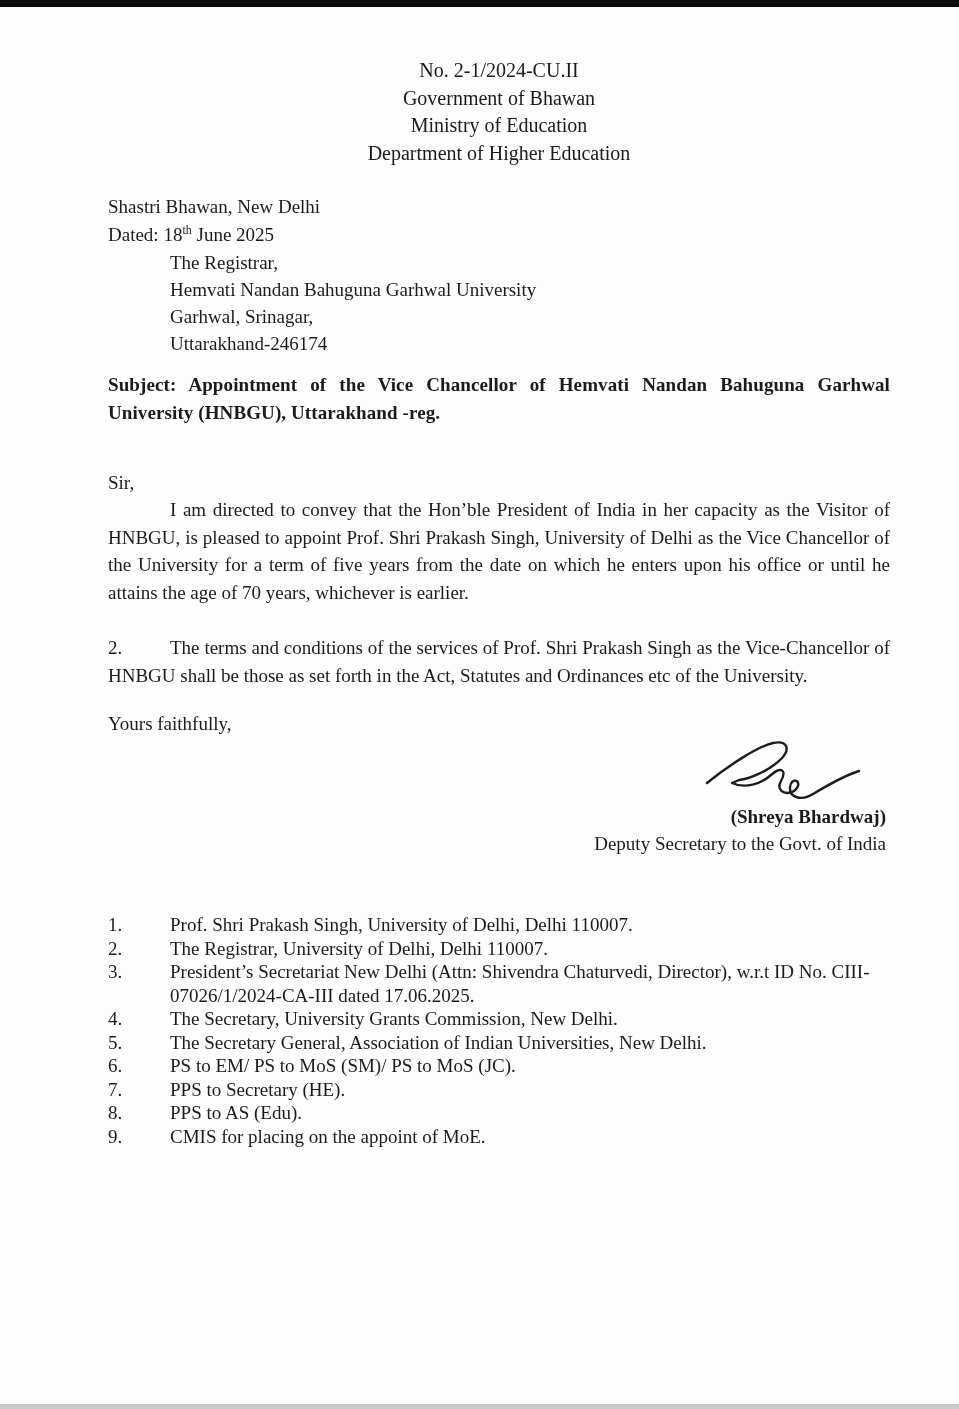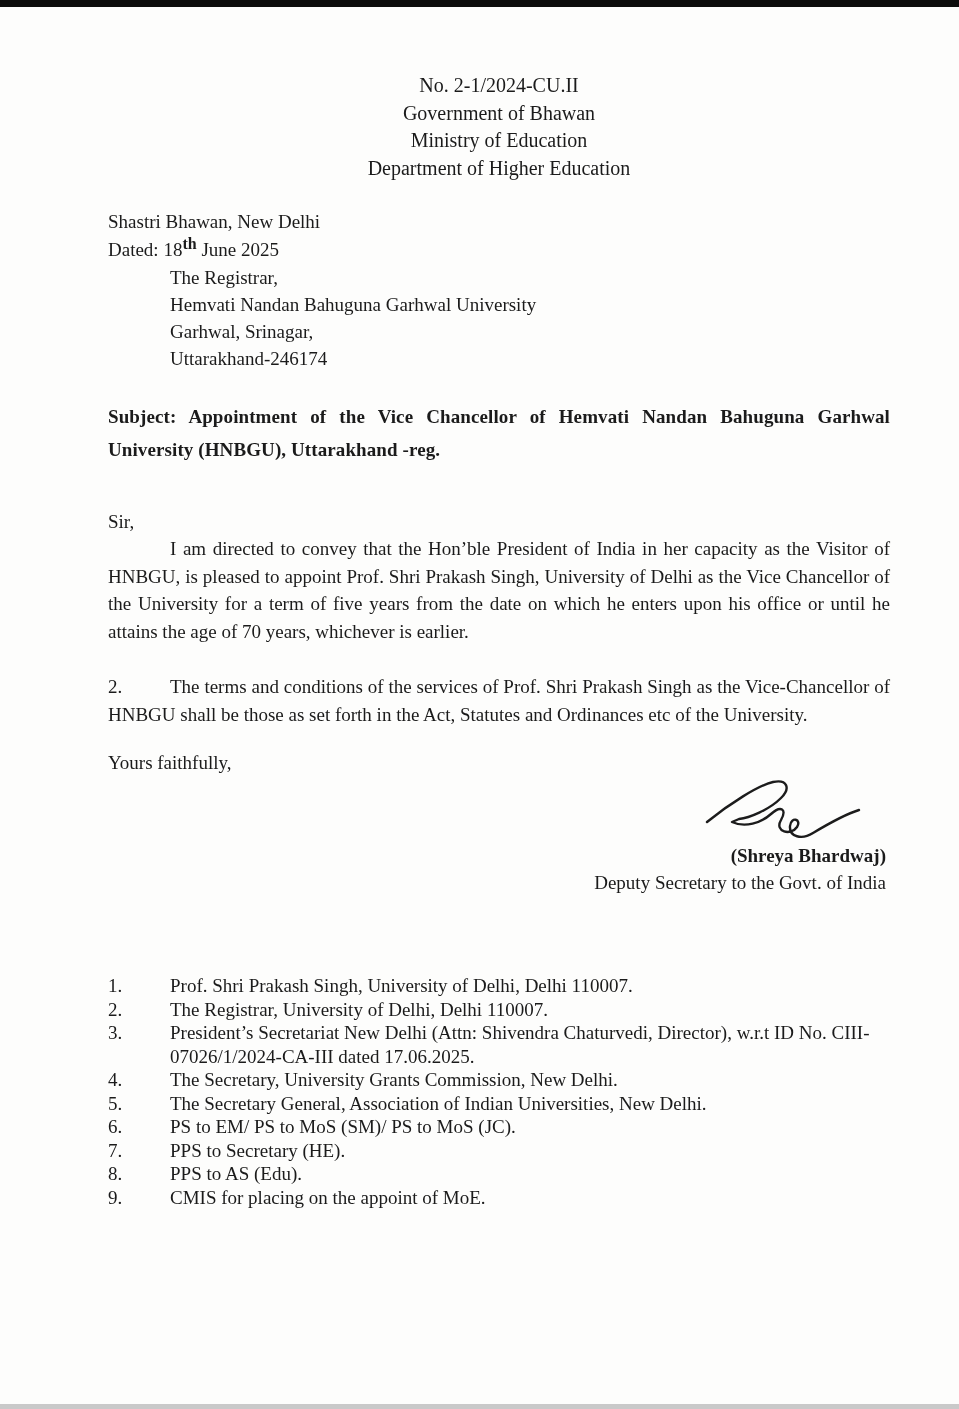--- a/index.html
+++ b/index.html
@@ -11,46 +11,46 @@
     overflow:hidden;
     font-family:"Liberation Serif","DejaVu Serif",serif;
     color:#1b1b1b;
     box-sizing:border-box;
   }
   .scan-top-edge{position:absolute;top:0;left:0;width:100%;height:7px;background:#0c0c0c;}
   .scan-bottom-edge{position:absolute;bottom:0;left:0;width:100%;height:5px;background:#c9c9c9;}
   .content{
     box-sizing:border-box;
     width:100%;height:100%;
-    padding:72px 69px 0 108px;
+    padding:57px 69px 0 108px;
     font-size:19px;
     line-height:27px;
   }
   .letterhead{text-align:center;font-size:20px;line-height:27.5px;}
   .place-date{text-align:left;margin-top:26px;line-height:28px;}
-  sup.ord{font-size:16px;vertical-align:super;line-height:0;font-weight:bold;}
+  sup.ord{font-size:12px;vertical-align:super;line-height:0;}
   .to-label{margin-top:4px;}
   .recipient{margin-left:62px;}
   .subject{
-    margin-top:28px;
+    margin-top:14px;
     font-weight:bold;
     text-align:justify;
-    line-height:33px;
+    line-height:28px;
     letter-spacing:.1px;
   }
   .salutation{margin-top:42px;}
   .para1{text-indent:62px;text-align:justify;line-height:27.5px;}
   .para2{margin-top:28px;text-align:justify;line-height:27.5px;}
   .para-num{display:inline-block;width:62px;}
   .closing{margin-top:21px;text-align:left;padding-right:6px;}
   .sig-block{text-align:right;padding-right:24px;height:62px;}
   .sig-block svg{margin-bottom:-34px;}
   .signatory-name{font-weight:bold;text-align:right;padding-right:4px;margin-top:4px;}
   .signatory-title{text-align:right;padding-right:4px;}
-  .copy-list{margin-top:78px;line-height:23.5px;}
+  .copy-list{margin-top:56px;line-height:23.5px;}
   .copy-item{padding-left:62px;text-align:left;}
   .copy-item .num{display:inline-block;width:62px;margin-left:-62px;}
 </style>
 </head>
 <body>
 
 <div class="page">
   <div class="scan-top-edge"></div>
 
   <div class="content">

